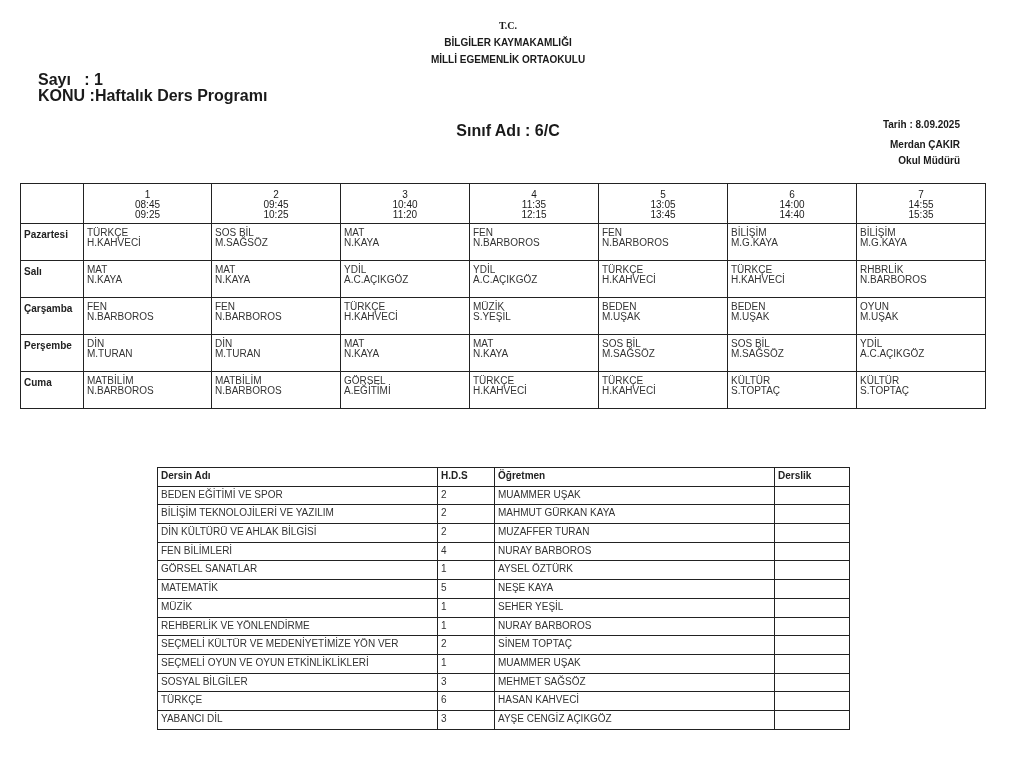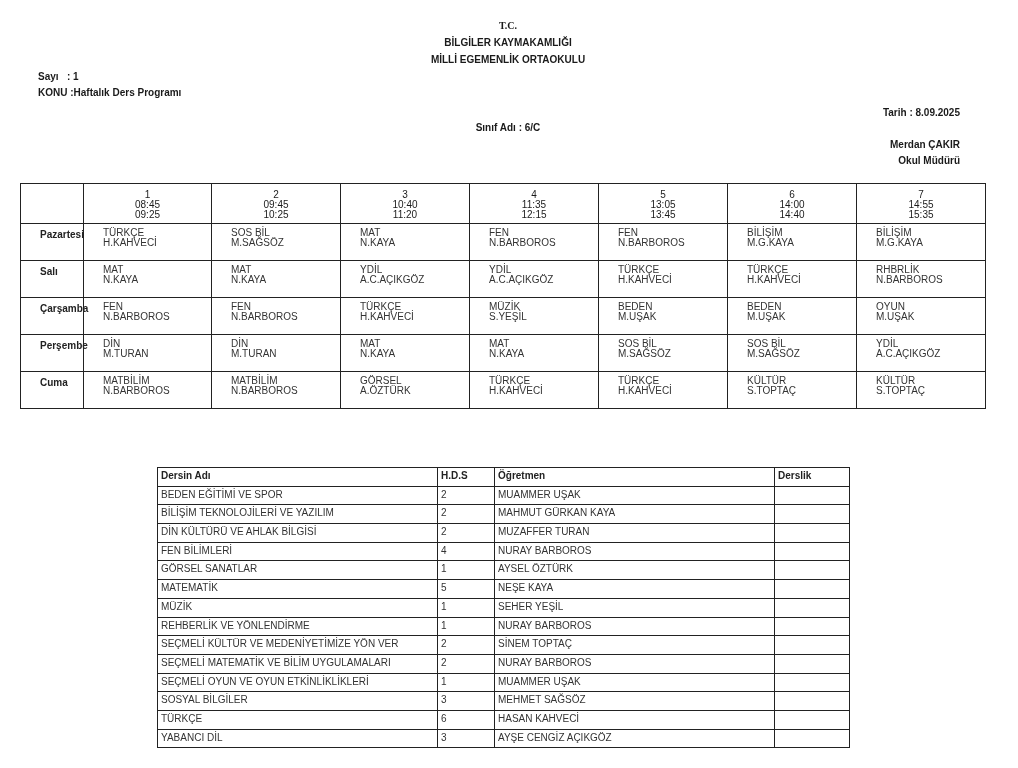--- a/index.html
+++ b/index.html
@@ -2,34 +2,34 @@
 <html><head>
   <meta charset="utf-8">
   <style>
     html, body { margin: 0; padding: 0; background: #ffffff; }
     body {
       width: 1018px; height: 768px; position: relative; overflow: hidden;
       font-family: "Liberation Sans", sans-serif; color: #1a1a1a;
     }
     .abs { position: absolute; }
     .hdr-line { font-size: 10px; font-weight: bold; text-align: center; width: 300px; left: 358px; }
-    .meta { font-size: 10px; font-weight: bold; }
+    .meta { font-size: 16px; font-weight: bold; }
     .right { text-align: right; right: 58px; font-size: 10px; font-weight: bold; }
 
     
     table.sched {
       position: absolute; left: 20px; top: 183px; border-collapse: collapse;
       table-layout: fixed; width: 966px;
     }
     table.sched td, table.sched th {
       border: 1.5px solid #222; padding: 0; vertical-align: top;
       font-size: 10px; font-weight: normal; line-height: 10px;
     }
     table.sched th { text-align: center; height: 40px; padding-top: 6px; box-sizing: border-box; }
-    table.sched td { height: 37px; padding: 4px 3px 0 19px; box-sizing: border-box; color: #333; }
+    table.sched td { height: 37px; padding: 4px 3px 0 3px; box-sizing: border-box; color: #333; }
     table.sched td.day { font-weight: bold; color: #222; padding-top: 6px; }
     .hnum, .hstart, .hend { display: block; }
 
     
     table.courses {
       position: absolute; left: 157px; top: 467px; border-collapse: collapse;
       table-layout: fixed; width: 692px;
     }
     table.courses td, table.courses th {
       border: 1.5px solid #222; font-size: 10px; font-weight: normal;
@@ -42,21 +42,21 @@
 </head>
 <body>
 
 <div class="abs hdr-line" style="top:20px;font-family:Liberation Serif, serif;">T.C.</div>
 <div class="abs hdr-line" style="top:37px;">BİLGİLER KAYMAKAMLIĞI</div>
 <div class="abs hdr-line" style="top:54px;">MİLLİ EGEMENLİK ORTAOKULU</div>
 
 <div class="abs meta" style="left:38px; top:71px; white-space:pre;">Sayı   : 1</div>
 <div class="abs meta" style="left:38px; top:87px;">KONU :Haftalık Ders Programı</div>
 
-<div class="abs right" style="top:107px;">Tarih : 8.09.2025</div>
+<div class="abs right" style="top:119px;">Tarih : 8.09.2025</div>
 <div class="abs meta" style="left:358px; width:300px; text-align:center; top:122px;">Sınıf Adı : 6/C</div>
 <div class="abs right" style="top:139px;">Merdan ÇAKIR</div>
 <div class="abs right" style="top:155px;">Okul Müdürü</div>
 
 <table class="sched">
   <colgroup>
     <col style="width:63px">
     <col style="width:128px">
       <col style="width:129px">
       <col style="width:129px">
@@ -235,21 +235,21 @@
         <td>
           <div>MATBİLİM</div>
           <div>N.BARBOROS</div>
         </td>
         <td>
           <div>MATBİLİM</div>
           <div>N.BARBOROS</div>
         </td>
         <td>
           <div>GÖRSEL</div>
-          <div>A.ÖZTÜRK</div>
+          <div>A.EĞİTİMİ</div>
         </td>
         <td>
           <div>TÜRKÇE</div>
           <div>H.KAHVECİ</div>
         </td>
         <td>
           <div>TÜRKÇE</div>
           <div>H.KAHVECİ</div>
         </td>
         <td>
@@ -328,26 +328,20 @@
         <td>NURAY BARBOROS</td>
         <td></td>
       </tr>
       <tr>
         <td>SEÇMELİ KÜLTÜR VE MEDENİYETİMİZE YÖN VER</td>
         <td>2</td>
         <td>SİNEM TOPTAÇ</td>
         <td></td>
       </tr>
       <tr>
-        <td>SEÇMELİ MATEMATİK VE BİLİM UYGULAMALARI</td>
-        <td>2</td>
-        <td>NURAY BARBOROS</td>
-        <td></td>
-      </tr>
-      <tr>
         <td>SEÇMELİ OYUN VE OYUN ETKİNLİKLİKLERİ</td>
         <td>1</td>
         <td>MUAMMER UŞAK</td>
         <td></td>
       </tr>
       <tr>
         <td>SOSYAL BİLGİLER</td>
         <td>3</td>
         <td>MEHMET SAĞSÖZ</td>
         <td></td>

